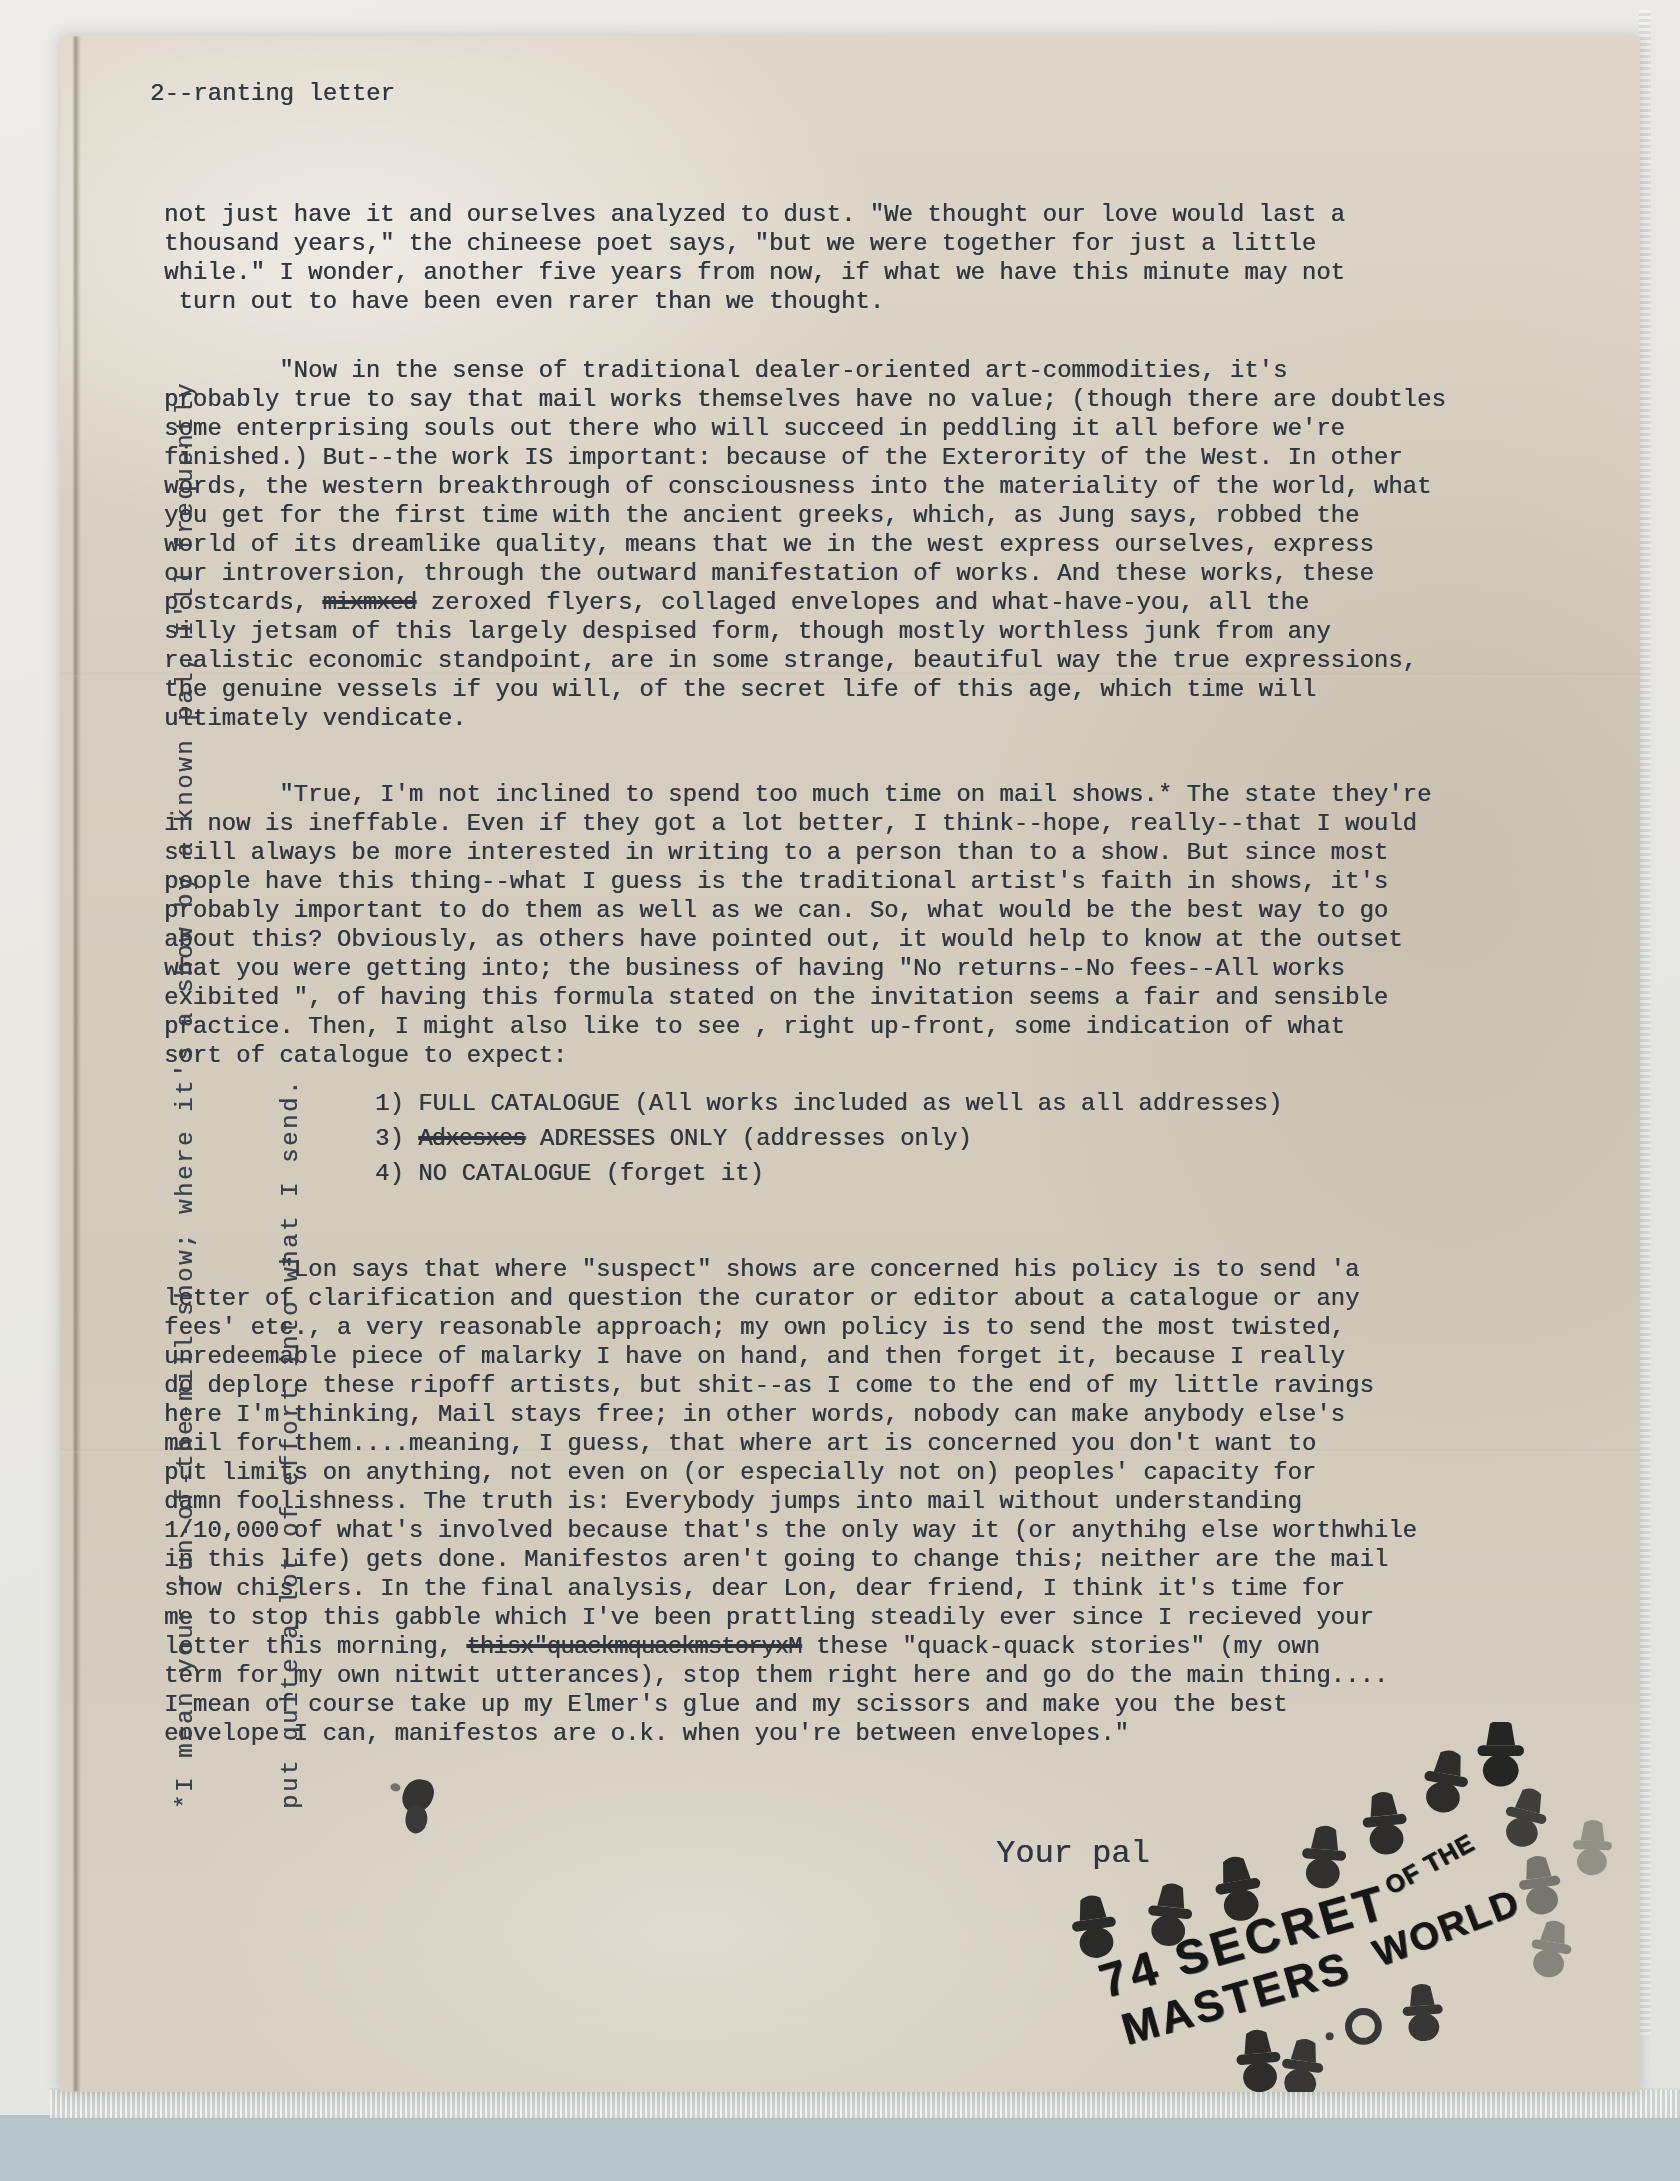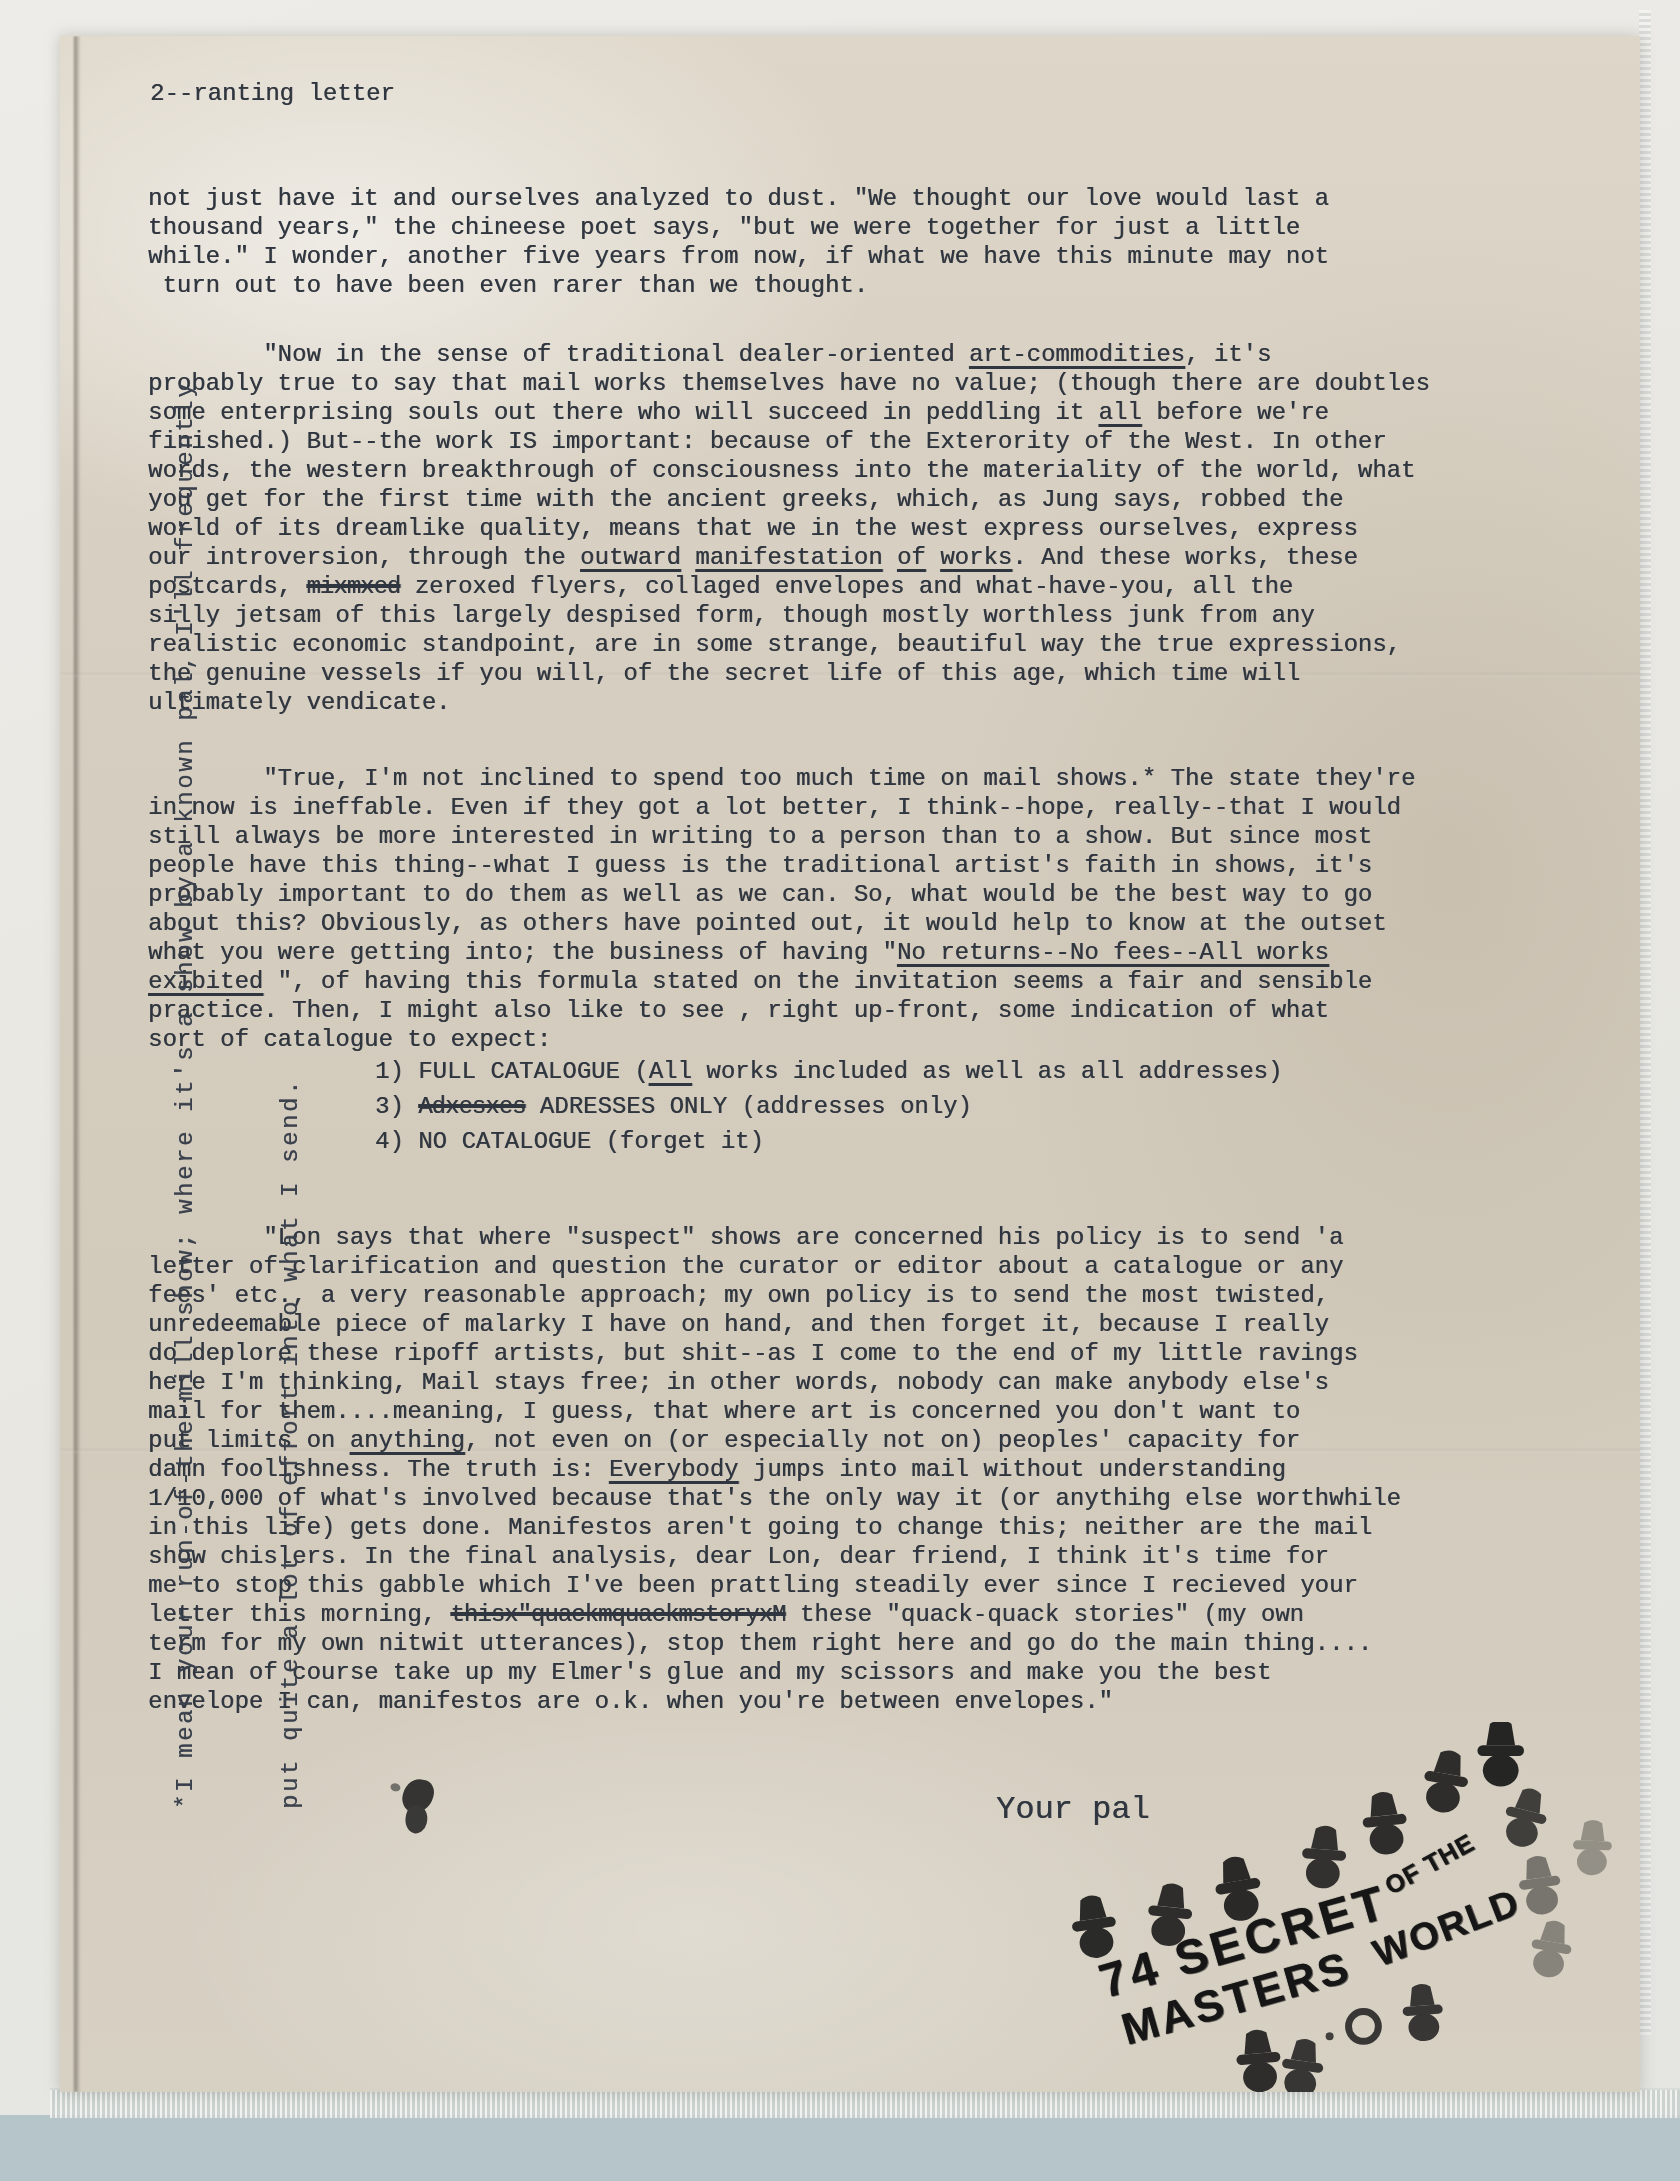--- a/index.html
+++ b/index.html
@@ -44,30 +44,30 @@
     filter:blur(1px); }
   .fold.f1 { top:637px; } .fold.f2 { top:1413px; }
 
   .typed { color:#30363f; text-shadow:0.5px 0 0 rgba(48,54,63,.75); }
 
   .page-header {
     position:absolute; left:90px; top:44px;
     font-size:24px; white-space:pre;
   }
   .body-block { position:absolute; left:88px; top:148px; width:1413px; }
-  .para { margin:0; white-space:pre; font-size:24px; line-height:29px; }
+  .para { margin:16px; white-space:pre; font-size:24px; line-height:29px; }
   .para.p2 { margin-top:40px; }
   .para.p3 { margin-top:47px; }
   .para.p5 { margin-top:64px; }
   .cat-list { margin-left:227px; }
   .list-item { white-space:pre; font-size:24px; line-height:35px; }
   .closing { margin-top:4px; margin-left:832px; font-size:32px; line-height:36px; white-space:pre; }
   .closing .c1 { padding-left:16px; }
 
-  .u { text-decoration:underline; text-decoration-thickness:2.5px; text-underline-offset:5px; }
+  .u { text-decoration-thickness:2.5px; text-underline-offset:5px; }
   .s { text-decoration:line-through; text-decoration-thickness:4px; letter-spacing:-1px; }
 
   .margin-note {
     position:absolute; left:38px; top:1773px; width:1512px;
     transform:rotate(-90deg); transform-origin:0 0;
     font-size:24px; line-height:35px; letter-spacing:2.6px;
     color:#3a414c; text-shadow:0.4px 0 0 rgba(58,65,76,.7);
     white-space:pre;
   }
 

